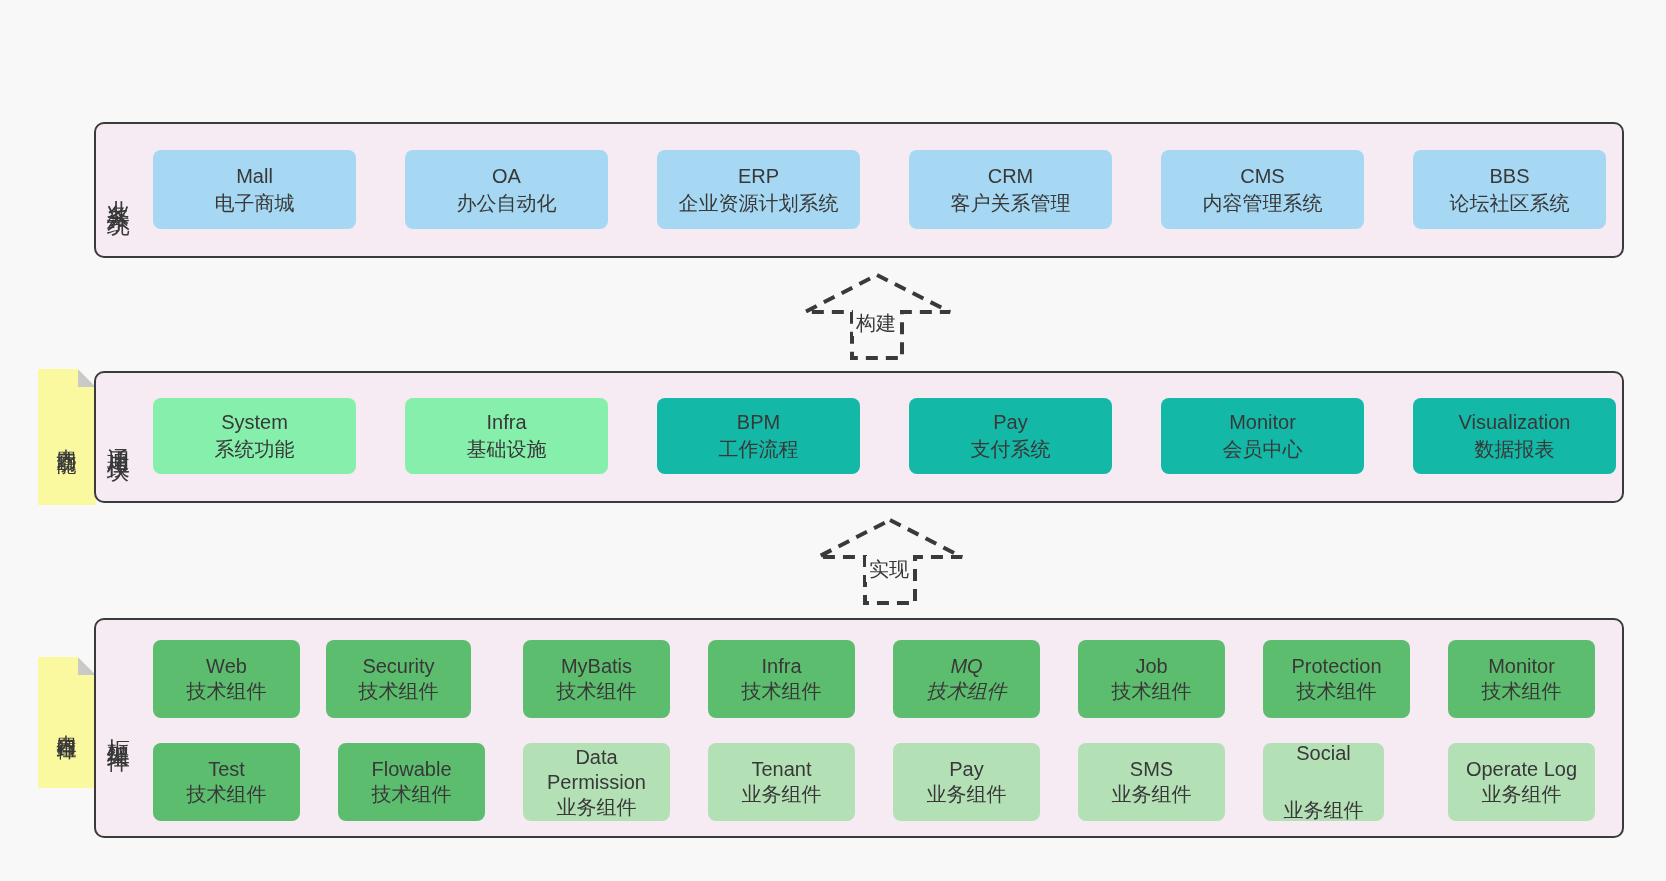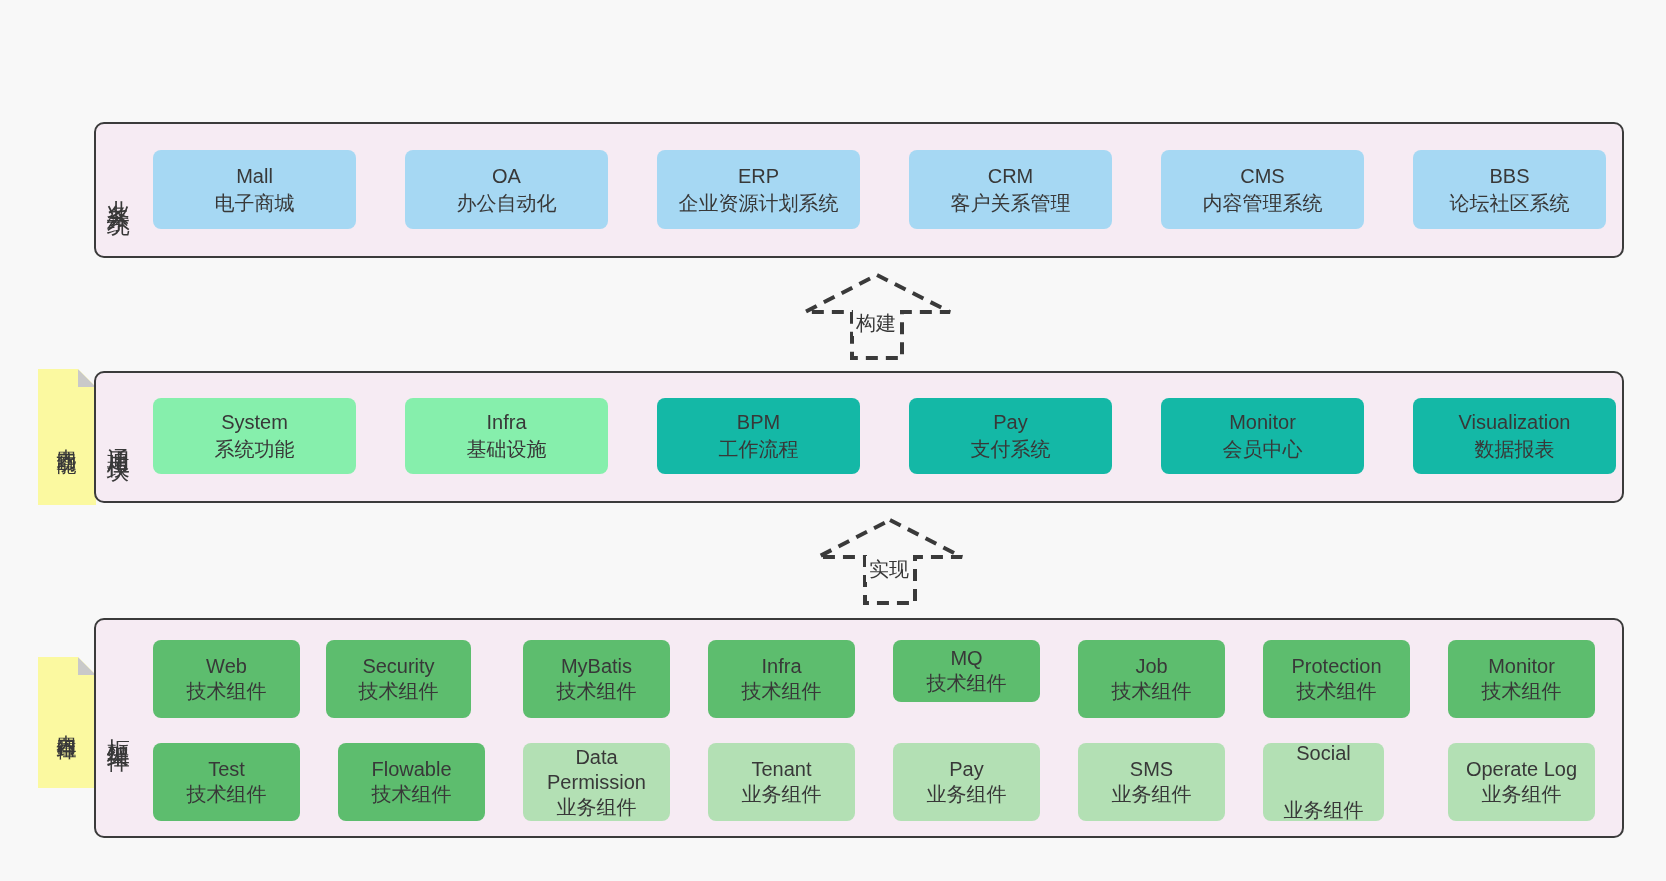--- a/index.html
+++ b/index.html
@@ -138,21 +138,21 @@
     <div>技术组件</div>
   </div>
   <div class="box small green" style="left:523px;top:640px;width:147px;height:78px;">
     <div>MyBatis</div>
     <div>技术组件</div>
   </div>
   <div class="box small green" style="left:708px;top:640px;width:147px;height:78px;">
     <div>Infra</div>
     <div>技术组件</div>
   </div>
-  <div class="box small green" style="left:893px;top:640px;width:147px;height:62px;">
+  <div class="box small green" style="left:893px;top:640px;width:147px;height:78px;font-style:italic;">
     <div>MQ</div>
     <div>技术组件</div>
   </div>
   <div class="box small green" style="left:1078px;top:640px;width:147px;height:78px;">
     <div>Job</div>
     <div>技术组件</div>
   </div>
   <div class="box small green" style="left:1263px;top:640px;width:147px;height:78px;">
     <div>Protection</div>
     <div>技术组件</div>

